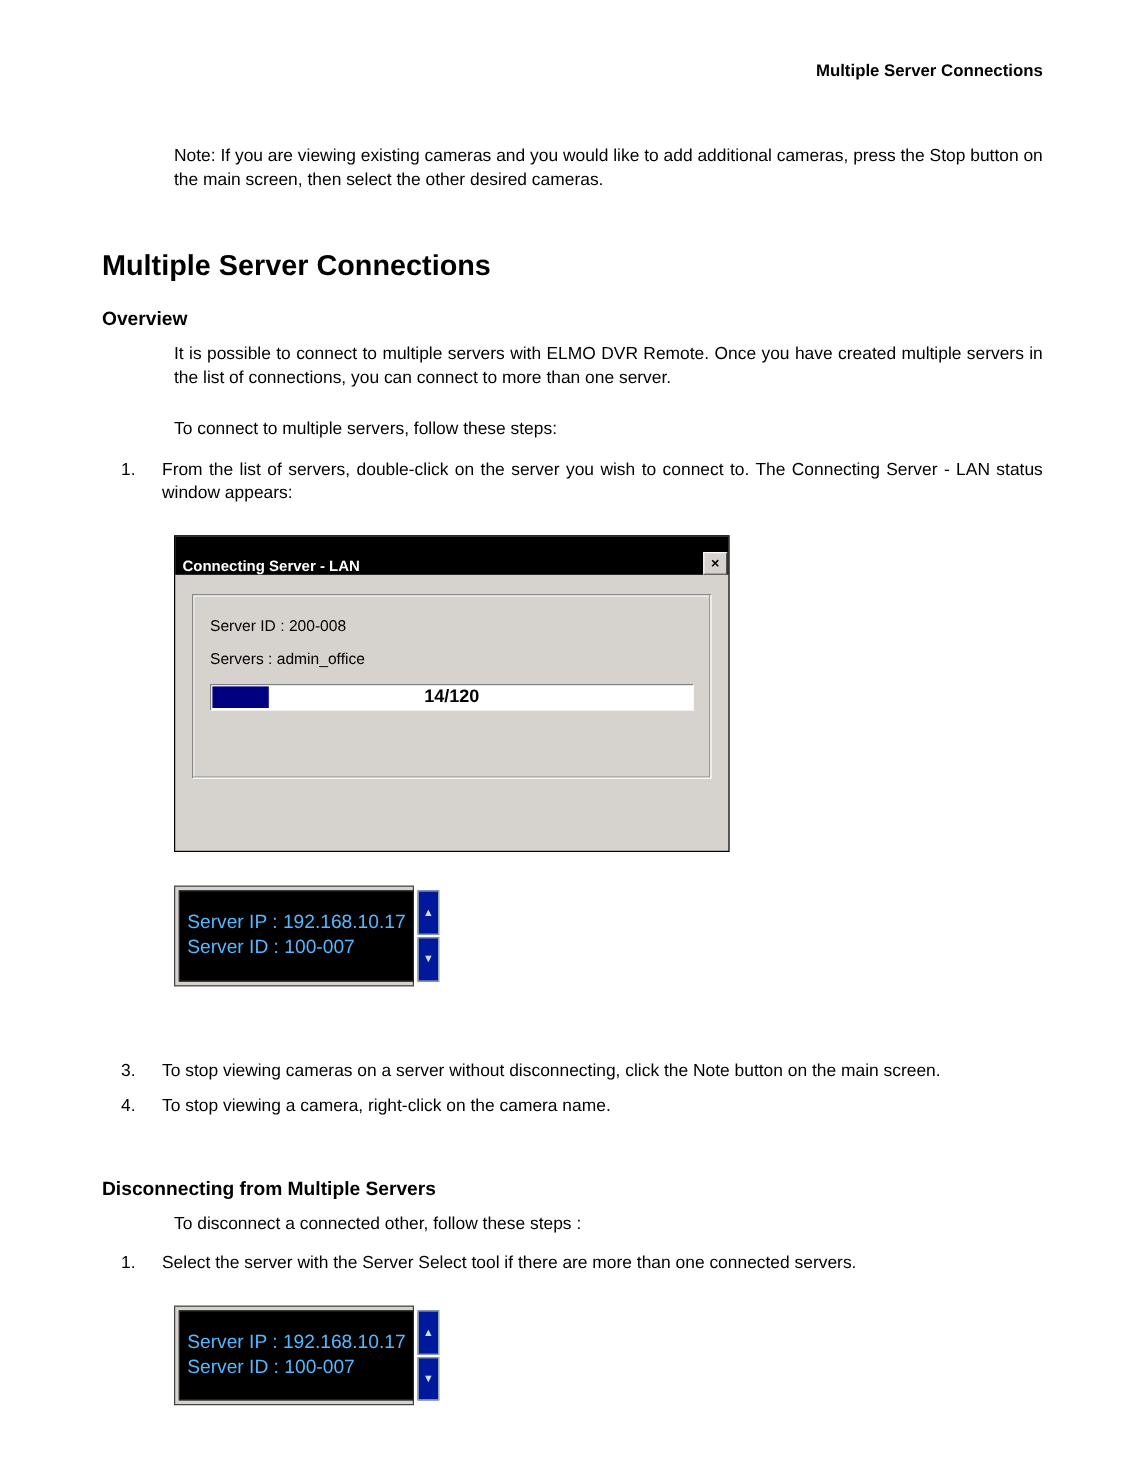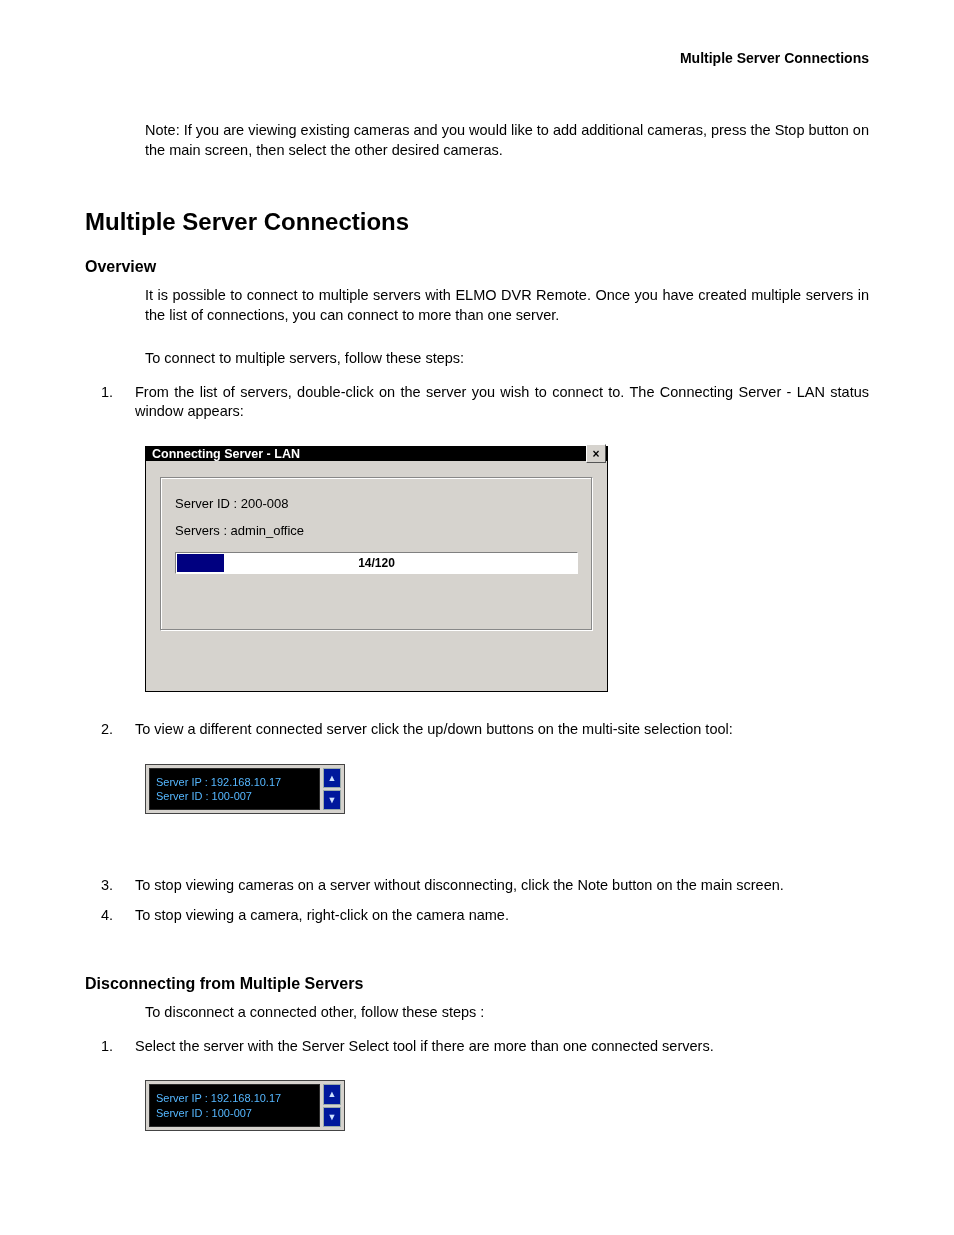--- a/index.html
+++ b/index.html
@@ -68,25 +68,25 @@
   .win {
     width: 463px;
     border: 1px solid #000;
     background: #d6d3ce;
     font-family: Tahoma, Arial, sans-serif;
     font-size: 12px;
     box-sizing: border-box;
   }
   .titlebar {
     display: flex;
-    align-items: center;
+    align-items: flex-end;
     background: #000;
     color: #fff;
     font-weight: bold;
-    height: 14px;
+    height: 32px;
     padding-left: 6px;
   }
   .titlebar .tl { flex: 1; font-size: 12.5px; }
   .closebox {
     width: 18px;
     height: 17px;
     background: #d6d3ce;
     border: 1px solid #fff;
     border-right-color:#555; border-bottom-color:#555;
     display:flex; align-items:center; justify-content:center;
@@ -115,42 +115,42 @@
     height: 20px;
     position: relative;
   }
   .progress-fill {
     position:absolute; left:1px; top:1px; bottom:1px;
     background:#000080;
   }
   .progress-text {
     position:absolute; left:0; right:0; top:0; bottom:0;
     display:flex; align-items:center; justify-content:center;
-    font-weight:bold; font-size:12px; color:#000;
+    font-weight:bold; font-size:15px; color:#000;
     font-family: Arial, sans-serif;
   }
 
   
   .selector {
     border:1px solid #444;
     background:#d6d3ce;
     width: 200px;
     padding: 3px;
     box-sizing:border-box;
   }
   .selector-inner {
     display:flex; align-items:stretch;
   }
   .sel-text {
     flex:1;
     background:#000;
     border:1px solid #2a2a2a;
-    padding: 6px 6px;
-    font-family: "Arial Narrow", Arial, sans-serif;
-    font-size: 11px;
+    padding: 16px 6px;
+    font-family: "Arial Narrow", Arial, sans-serif;
+    font-size: 16px;
     line-height: 1.3;
   }
   .sel-row { color:#55b7ff; white-space:nowrap; }
   .sel-btns {
     display:flex; flex-direction:column; margin-left:3px;
   }
   .sel-btn {
     width:16px; flex:1;
     background:#00189c;
     border:1px solid #9aa;
@@ -194,23 +194,20 @@
           <div class="progress-outer" style="margin-top:14px;">
             <div class="progress-fill" style="width:11.7%;"></div>
             <div class="progress-text">14/120</div>
           </div>
           <div style="height:42px;"></div>
         </div>
       </div>
     </div>
   </div>
 
-  <ol class="steps" start="2">
-    <li>To view a different connected server click the up/down buttons on the multi-site selection tool:</li>
-  </ol>
 
   <div class="figure-wrap">
     <div class="selector">
       <div class="selector-inner">
         <div class="sel-text">
           <div class="sel-row">Server IP : 192.168.10.17</div>
           <div class="sel-row">Server ID : 100-007</div>
         </div>
         <div class="sel-btns">
           <div class="sel-btn">▲</div>

